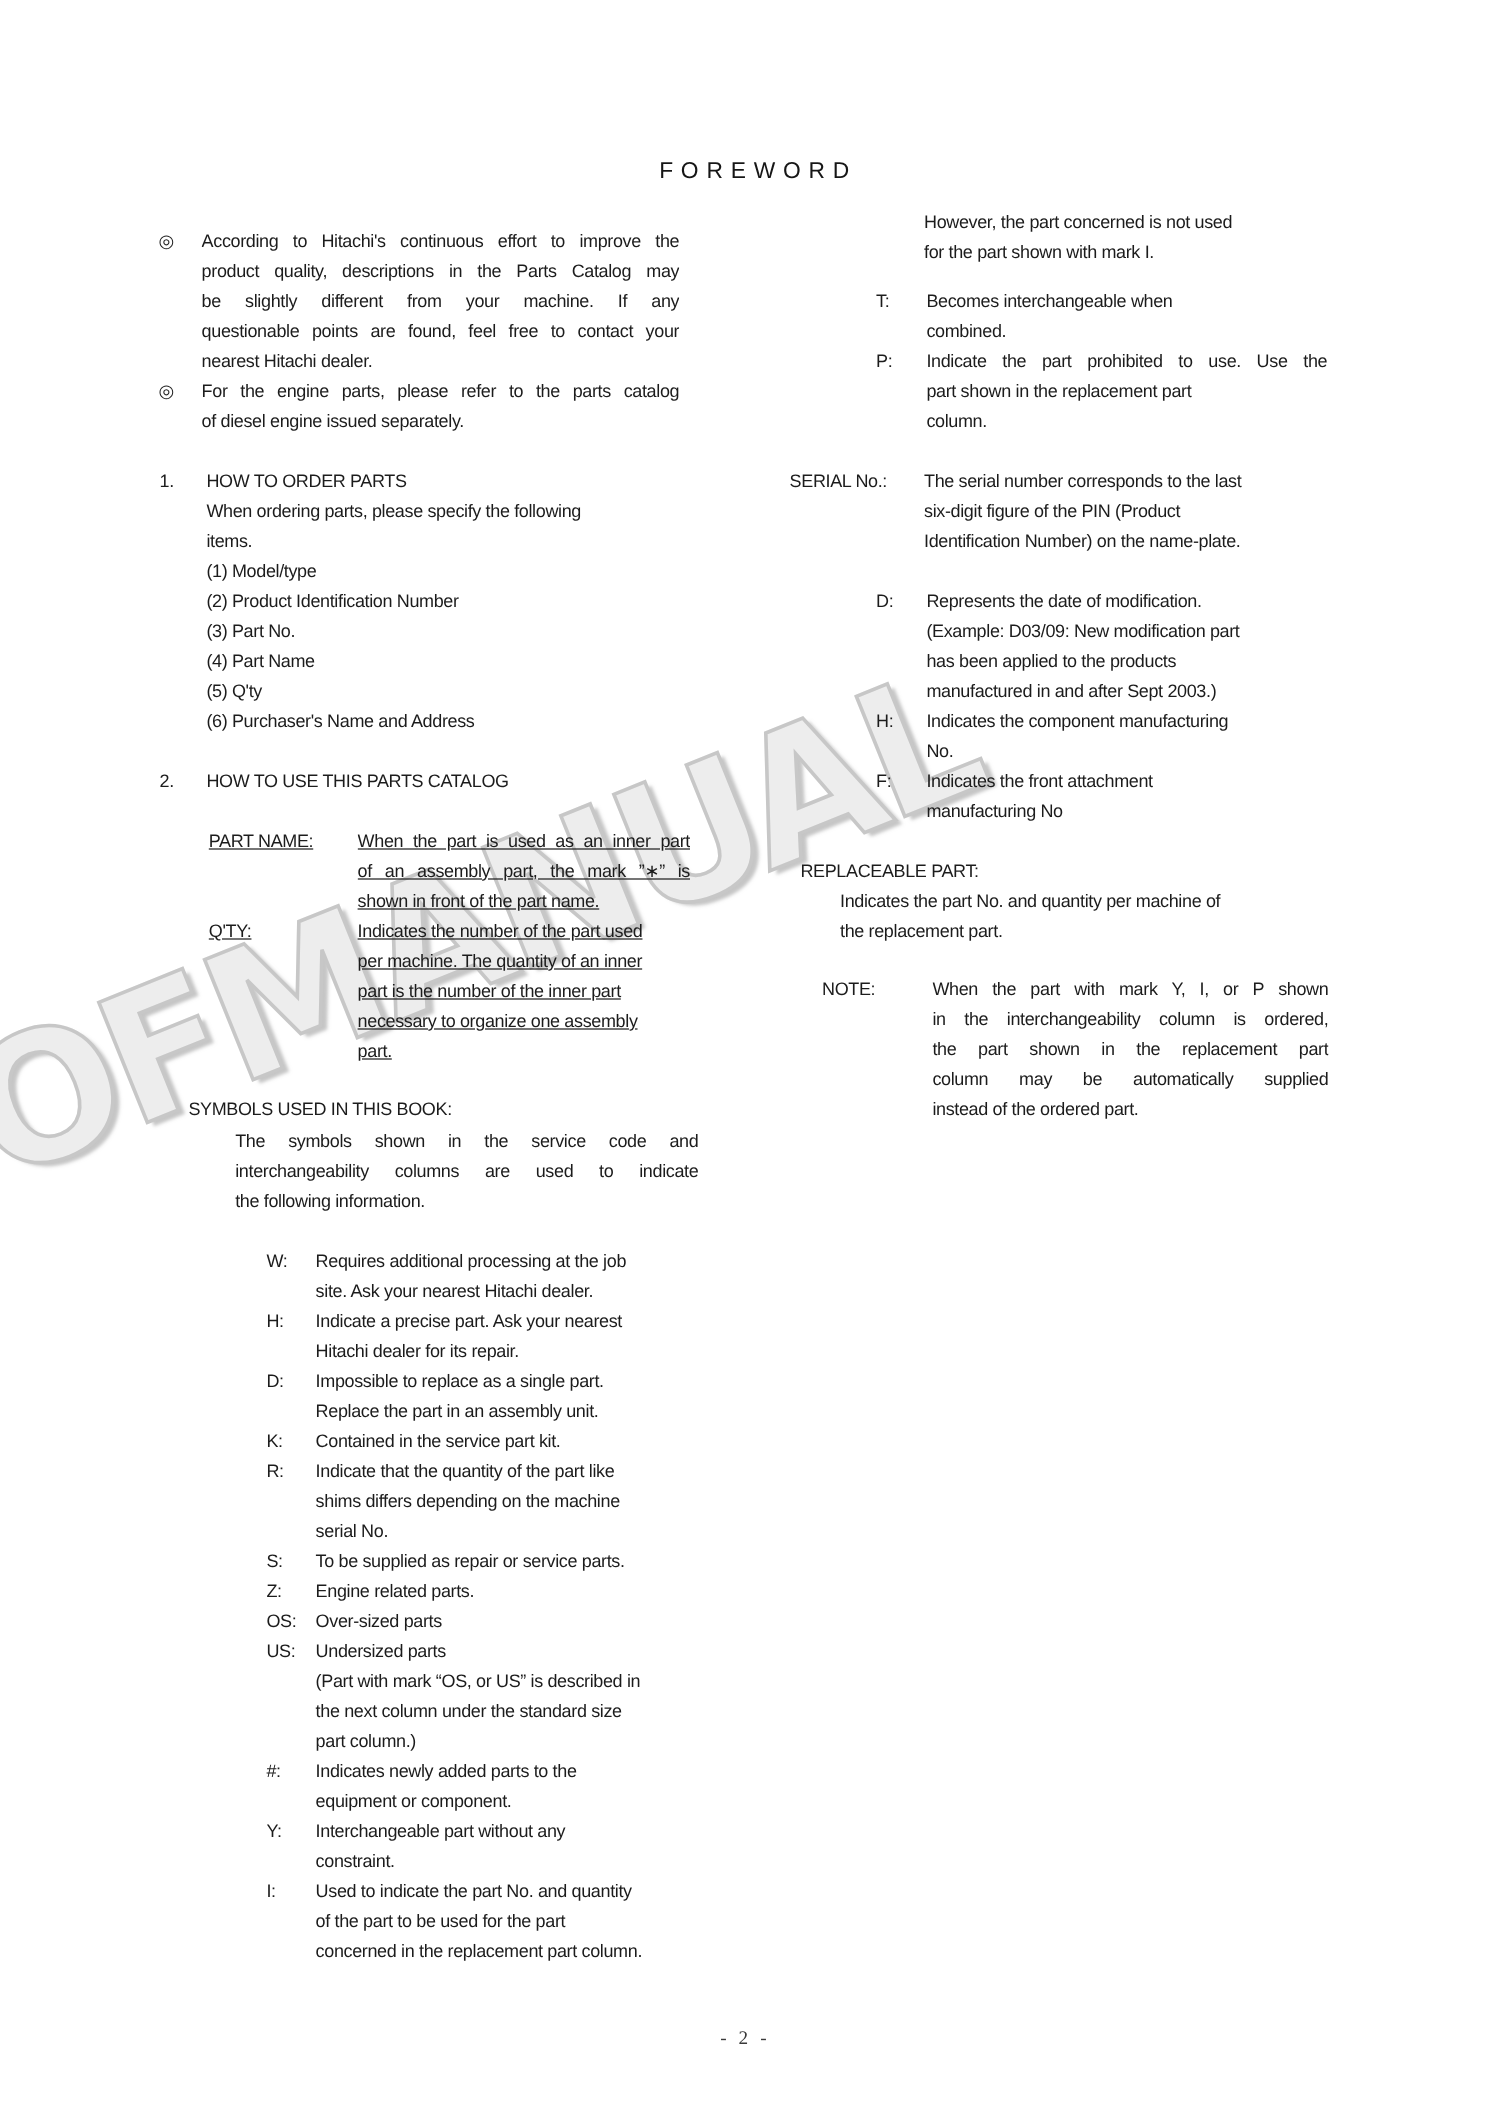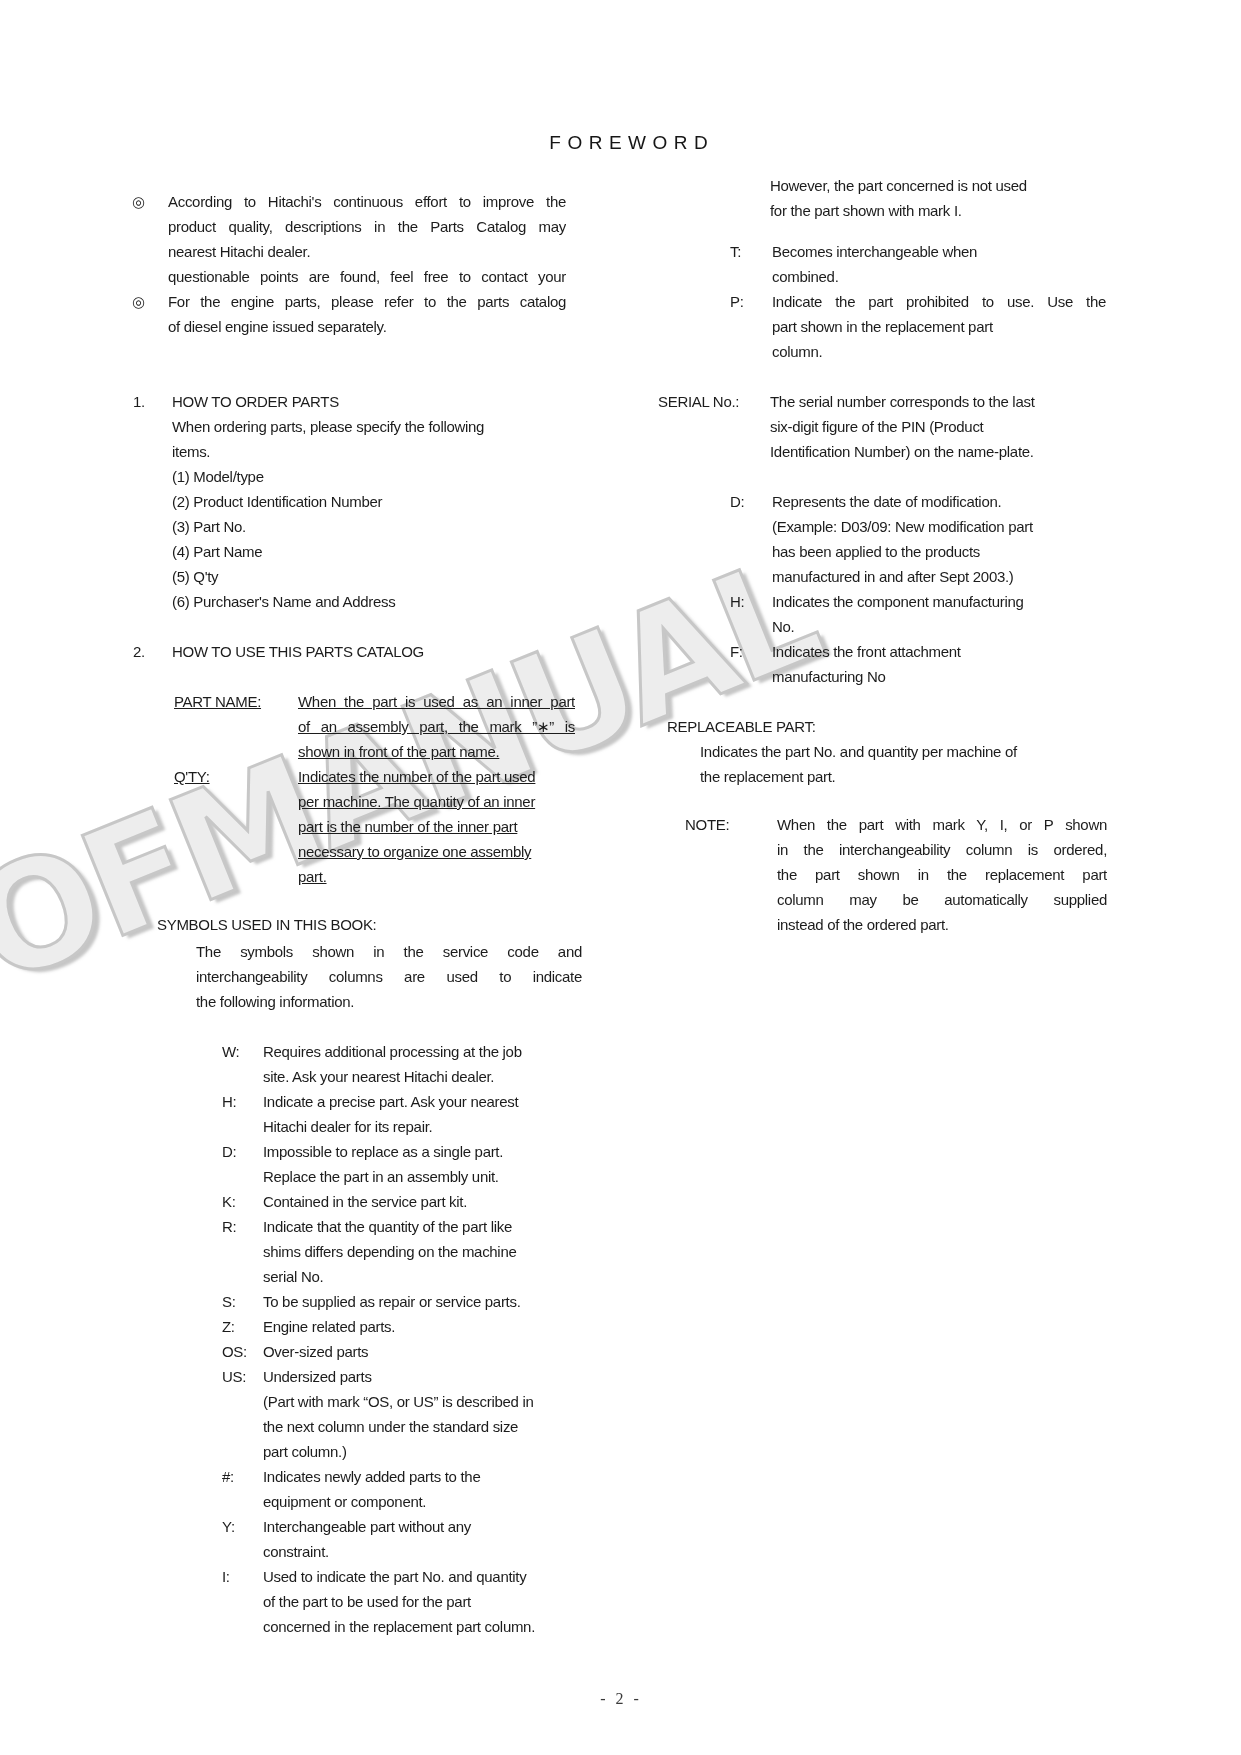--- a/index.html
+++ b/index.html
@@ -69,27 +69,31 @@
   <div class="col left">
     <div class="rows b-bullets">
         <div class="row stretch">
           <span class="lbl">◎</span>
           <span class="txt">According to Hitachi's continuous effort to improve the</span>
         </div>
         <div class="row stretch">
           <span class="lbl"></span>
           <span class="txt">product quality, descriptions in the Parts Catalog may</span>
         </div>
+        <div class="row stretch">
+          <span class="lbl"></span>
+          <span class="txt">be slightly different from your machine. If any</span>
+        </div>
+        <div class="row stretch">
+          <span class="lbl"></span>
+          <span class="txt">questionable points are found, feel free to contact your</span>
+        </div>
         <div class="row">
           <span class="lbl"></span>
           <span class="txt">nearest Hitachi dealer.</span>
-        </div>
-        <div class="row stretch">
-          <span class="lbl"></span>
-          <span class="txt">questionable points are found, feel free to contact your</span>
         </div>
         <div class="row stretch">
           <span class="lbl">◎</span>
           <span class="txt">For the engine parts, please refer to the parts catalog</span>
         </div>
         <div class="row">
           <span class="lbl"></span>
           <span class="txt">of diesel engine issued separately.</span>
         </div>
       </div>

